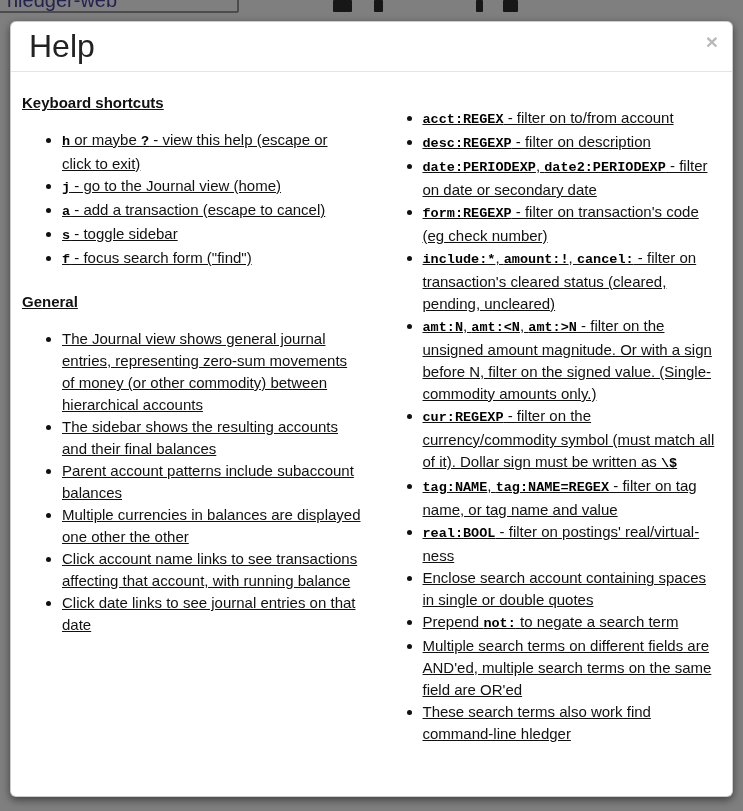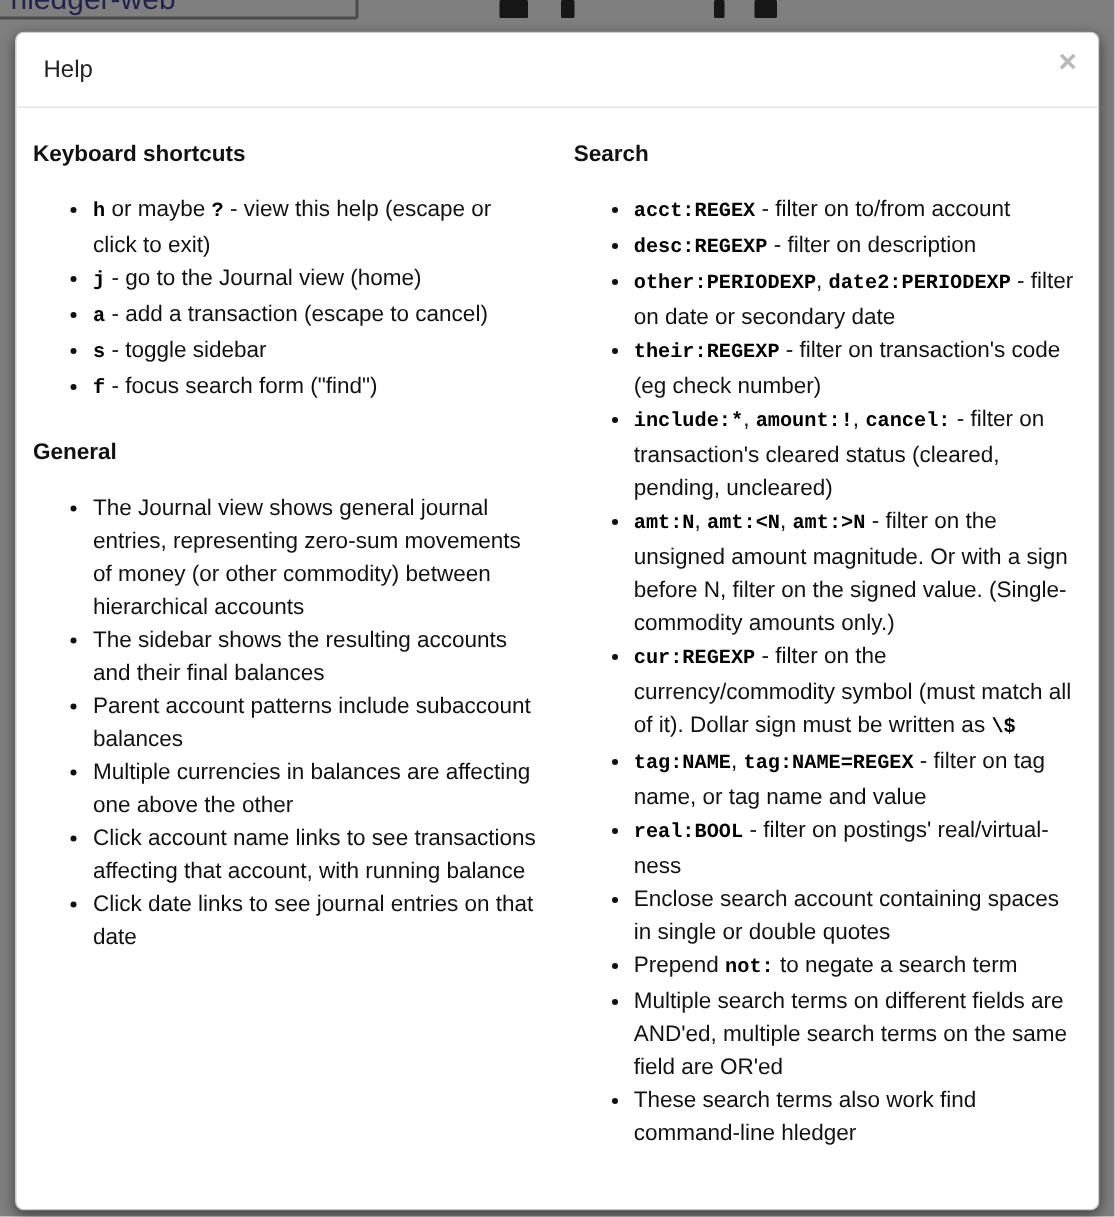--- a/index.html
+++ b/index.html
@@ -47,34 +47,34 @@
     border: 1px solid rgba(0,0,0,0.2);
     border-radius: 6px;
     box-shadow: 0 3px 9px rgba(0,0,0,0.5);
   }
   .modal-header {
     position: relative;
     padding: 11px 15px 11px 18px;
     border-bottom: 1px solid #e5e5e5;
   }
   .modal-title {
-    margin: 0; font-size: 16px; line-height: 27px;
+    margin: 0; font-size: 32px; line-height: 27px;
     font-weight: 400; color: #222;
   }
   .close-btn {
     position: absolute; top: 9px; right: 14px;
     border: none; background: none; padding: 0;
     font-size: 21px; font-weight: bold; line-height: 21px;
     color: #b9b9b9; cursor: pointer;
     font-family: "Liberation Sans", sans-serif;
   }
   .modal-body {
     display: flex;
     padding: 20px 0 24px 0;
-    font-size: 15px; line-height: 22px; color: #111;
+    font-size: 15px; line-height: 22px; color: #111; text-decoration: underline;
   }
   .hcol { width: 50%; padding: 0 11px; }
   .section + .section { margin-top: 20px; }
   .section-heading {
     font-size: 15px; line-height: 22px;
     font-weight: bold; color: #111; margin: 0;
   }
   ul.help-list {
     margin: 15px 0 15px 0;
     padding: 0 0 0 40px;
@@ -121,34 +121,33 @@
             <li><code>s</code> - toggle sidebar</li>
             <li><code>f</code> - focus search form ("find")</li>
           </ul>
         </div>
         <div class="section">
           <div class="section-heading">General</div>
           <ul class="help-list">
             <li>The Journal view shows general journal entries, representing zero-sum movements of money (or other commodity) between hierarchical accounts</li>
             <li>The sidebar shows the resulting accounts and their final balances</li>
             <li>Parent account patterns include subaccount balances</li>
-            <li>Multiple currencies in balances are affecting one above the other</li>
+            <li>Multiple currencies in balances are displayed one other the other</li>
             <li>Click account name links to see transactions affecting that account, with running balance</li>
             <li>Click date links to see journal entries on that date</li>
           </ul>
         </div>
       </div>
     <div class="hcol">
         <div class="section">
-          <div class="section-heading">Search</div>
           <ul class="help-list">
             <li><code>acct:REGEX</code> - filter on to/from account</li>
             <li><code>desc:REGEXP</code> - filter on description</li>
-            <li><code>other:PERIODEXP</code>, <code>date2:PERIODEXP</code> - filter on date or secondary date</li>
-            <li><code>their:REGEXP</code> - filter on transaction's code (eg check number)</li>
+            <li><code>date:PERIODEXP</code>, <code>date2:PERIODEXP</code> - filter on date or secondary date</li>
+            <li><code>form:REGEXP</code> - filter on transaction's code (eg check number)</li>
             <li><code>include:*</code>, <code>amount:!</code>, <code>cancel:</code> - filter on transaction's cleared status (cleared, pending, uncleared)</li>
             <li><code>amt:N</code>, <code>amt:&lt;N</code>, <code>amt:&gt;N</code> - filter on the unsigned amount magnitude. Or with a sign before N, filter on the signed value. (Single-commodity amounts only.)</li>
             <li><code>cur:REGEXP</code> - filter on the currency/commodity symbol (must match all of it). Dollar sign must be written as <code>\$</code></li>
             <li><code>tag:NAME</code>, <code>tag:NAME=REGEX</code> - filter on tag name, or tag name and value</li>
             <li><code>real:BOOL</code> - filter on postings' real/virtual-ness</li>
             <li>Enclose search account containing spaces in single or double quotes</li>
             <li>Prepend <code>not:</code> to negate a search term</li>
             <li>Multiple search terms on different fields are AND'ed, multiple search terms on the same field are OR'ed</li>
             <li>These search terms also work find command-line hledger</li>
           </ul>

